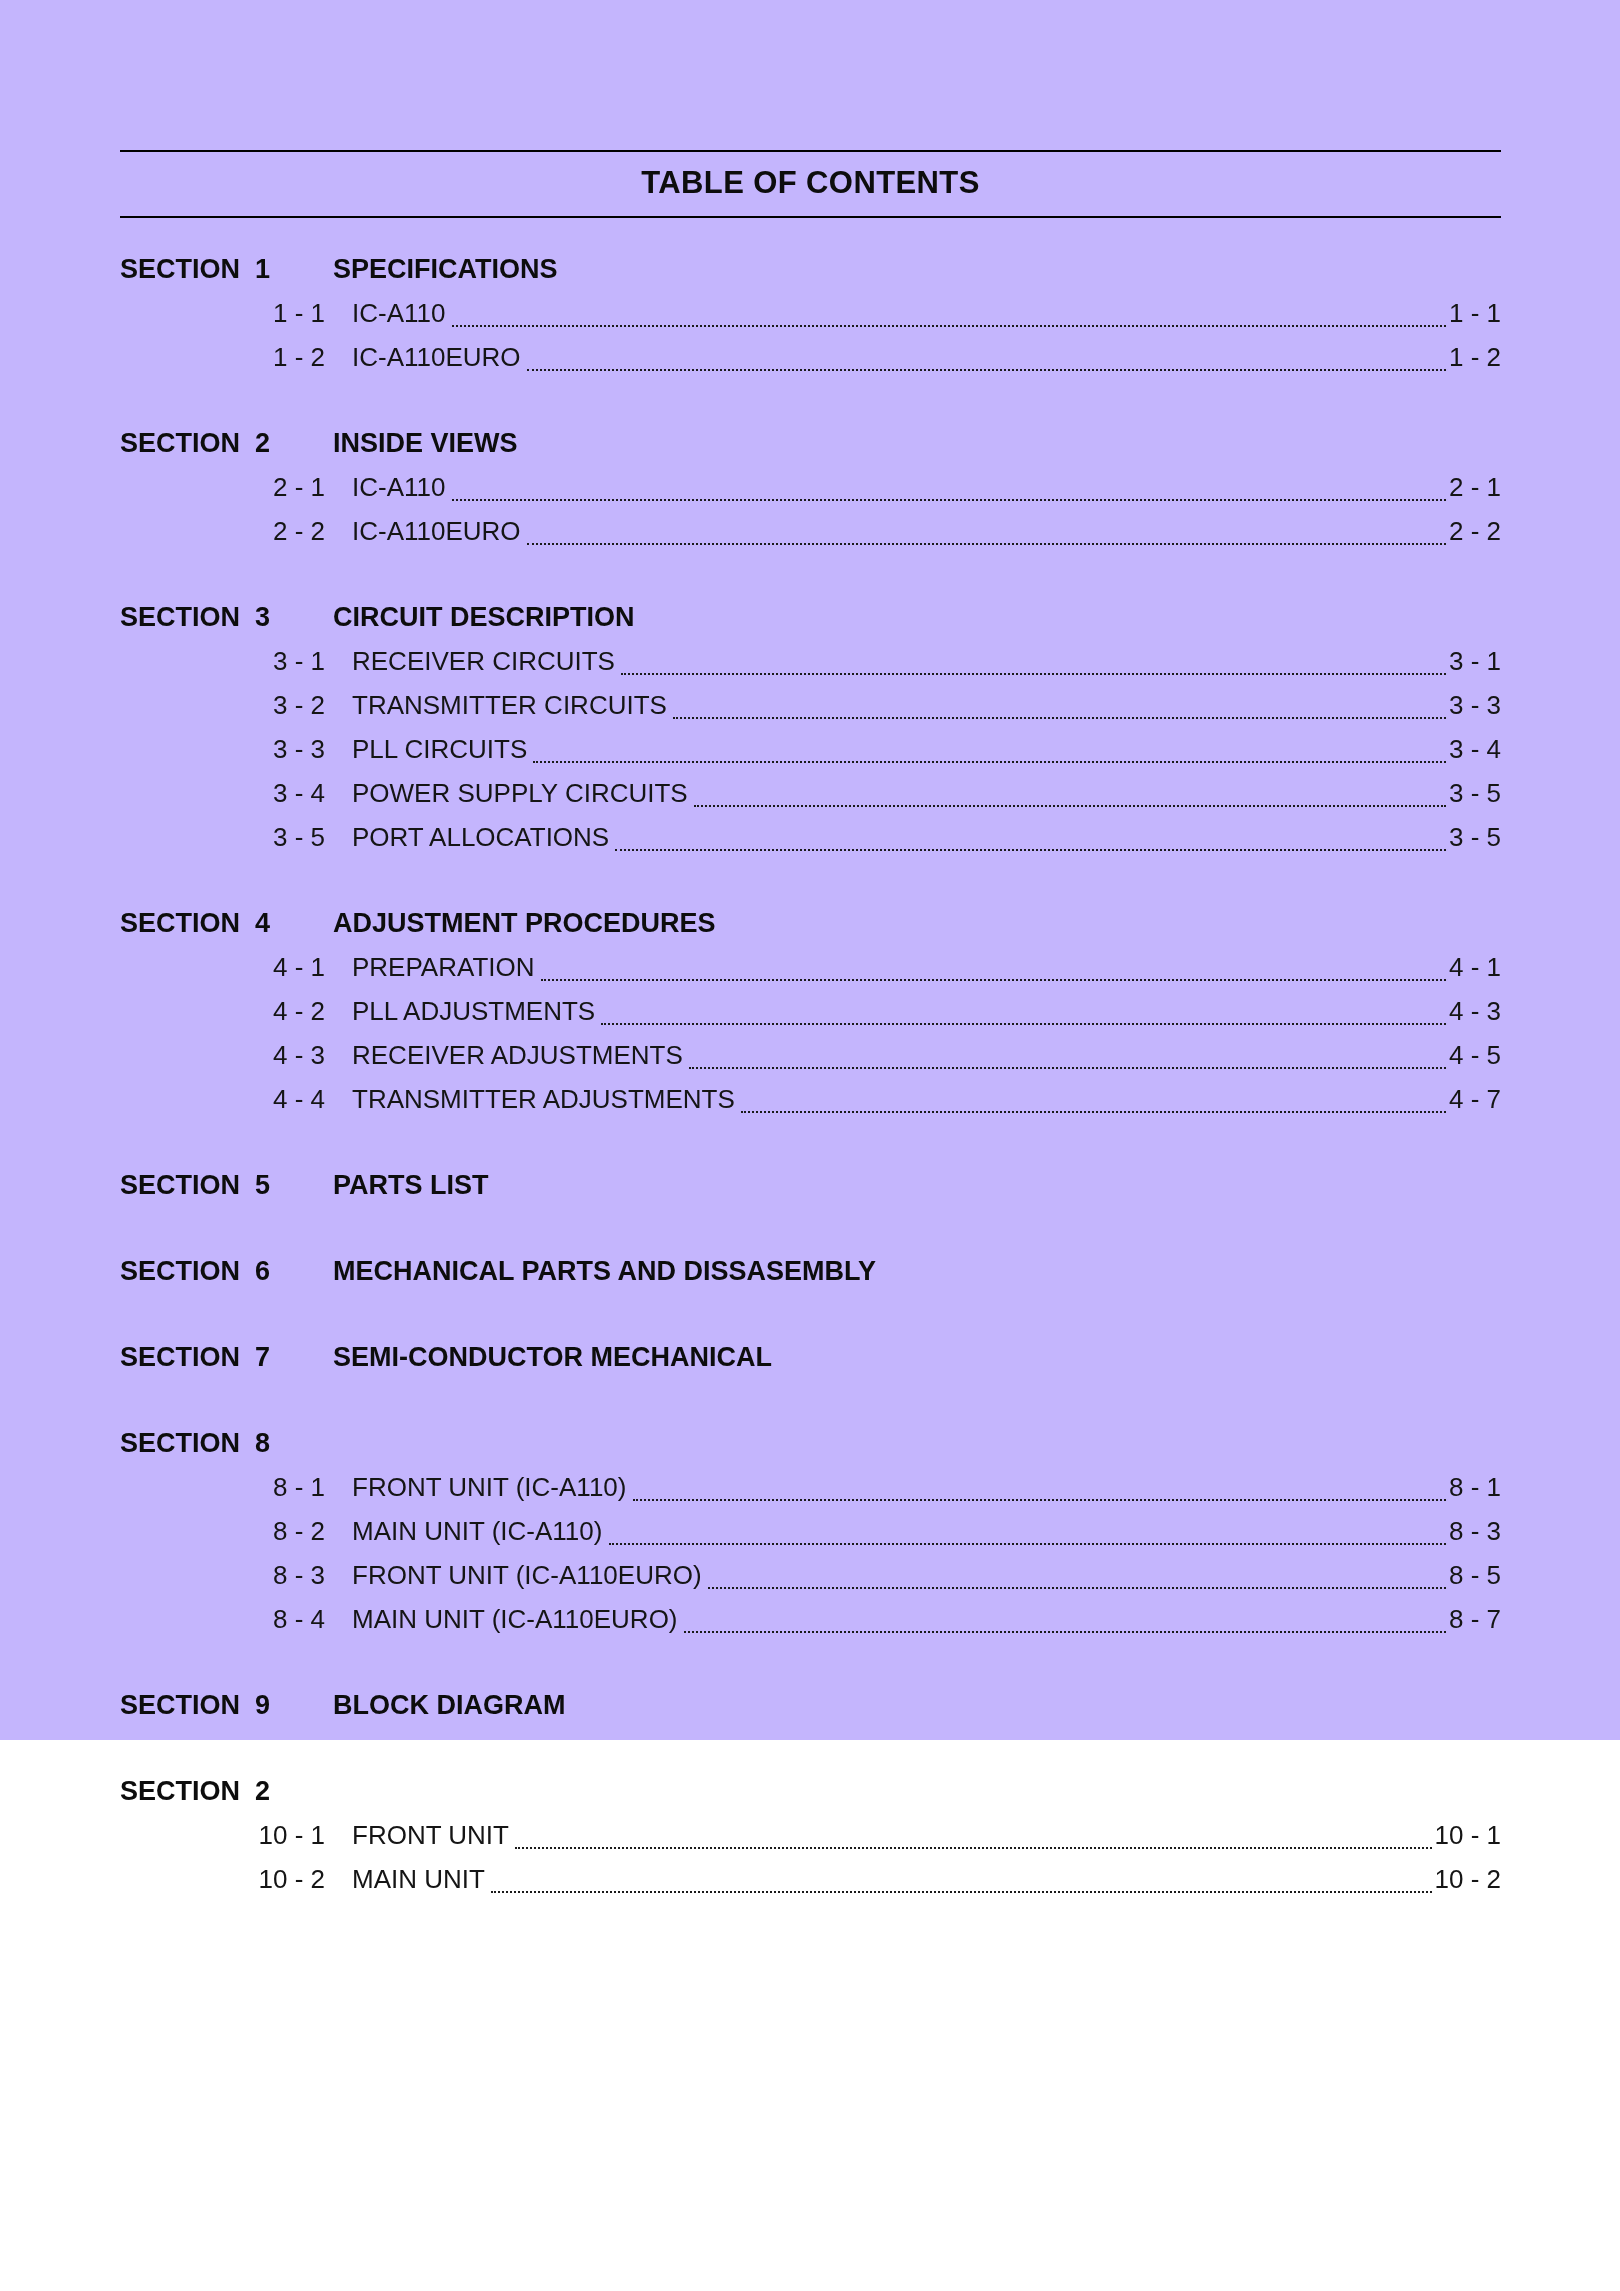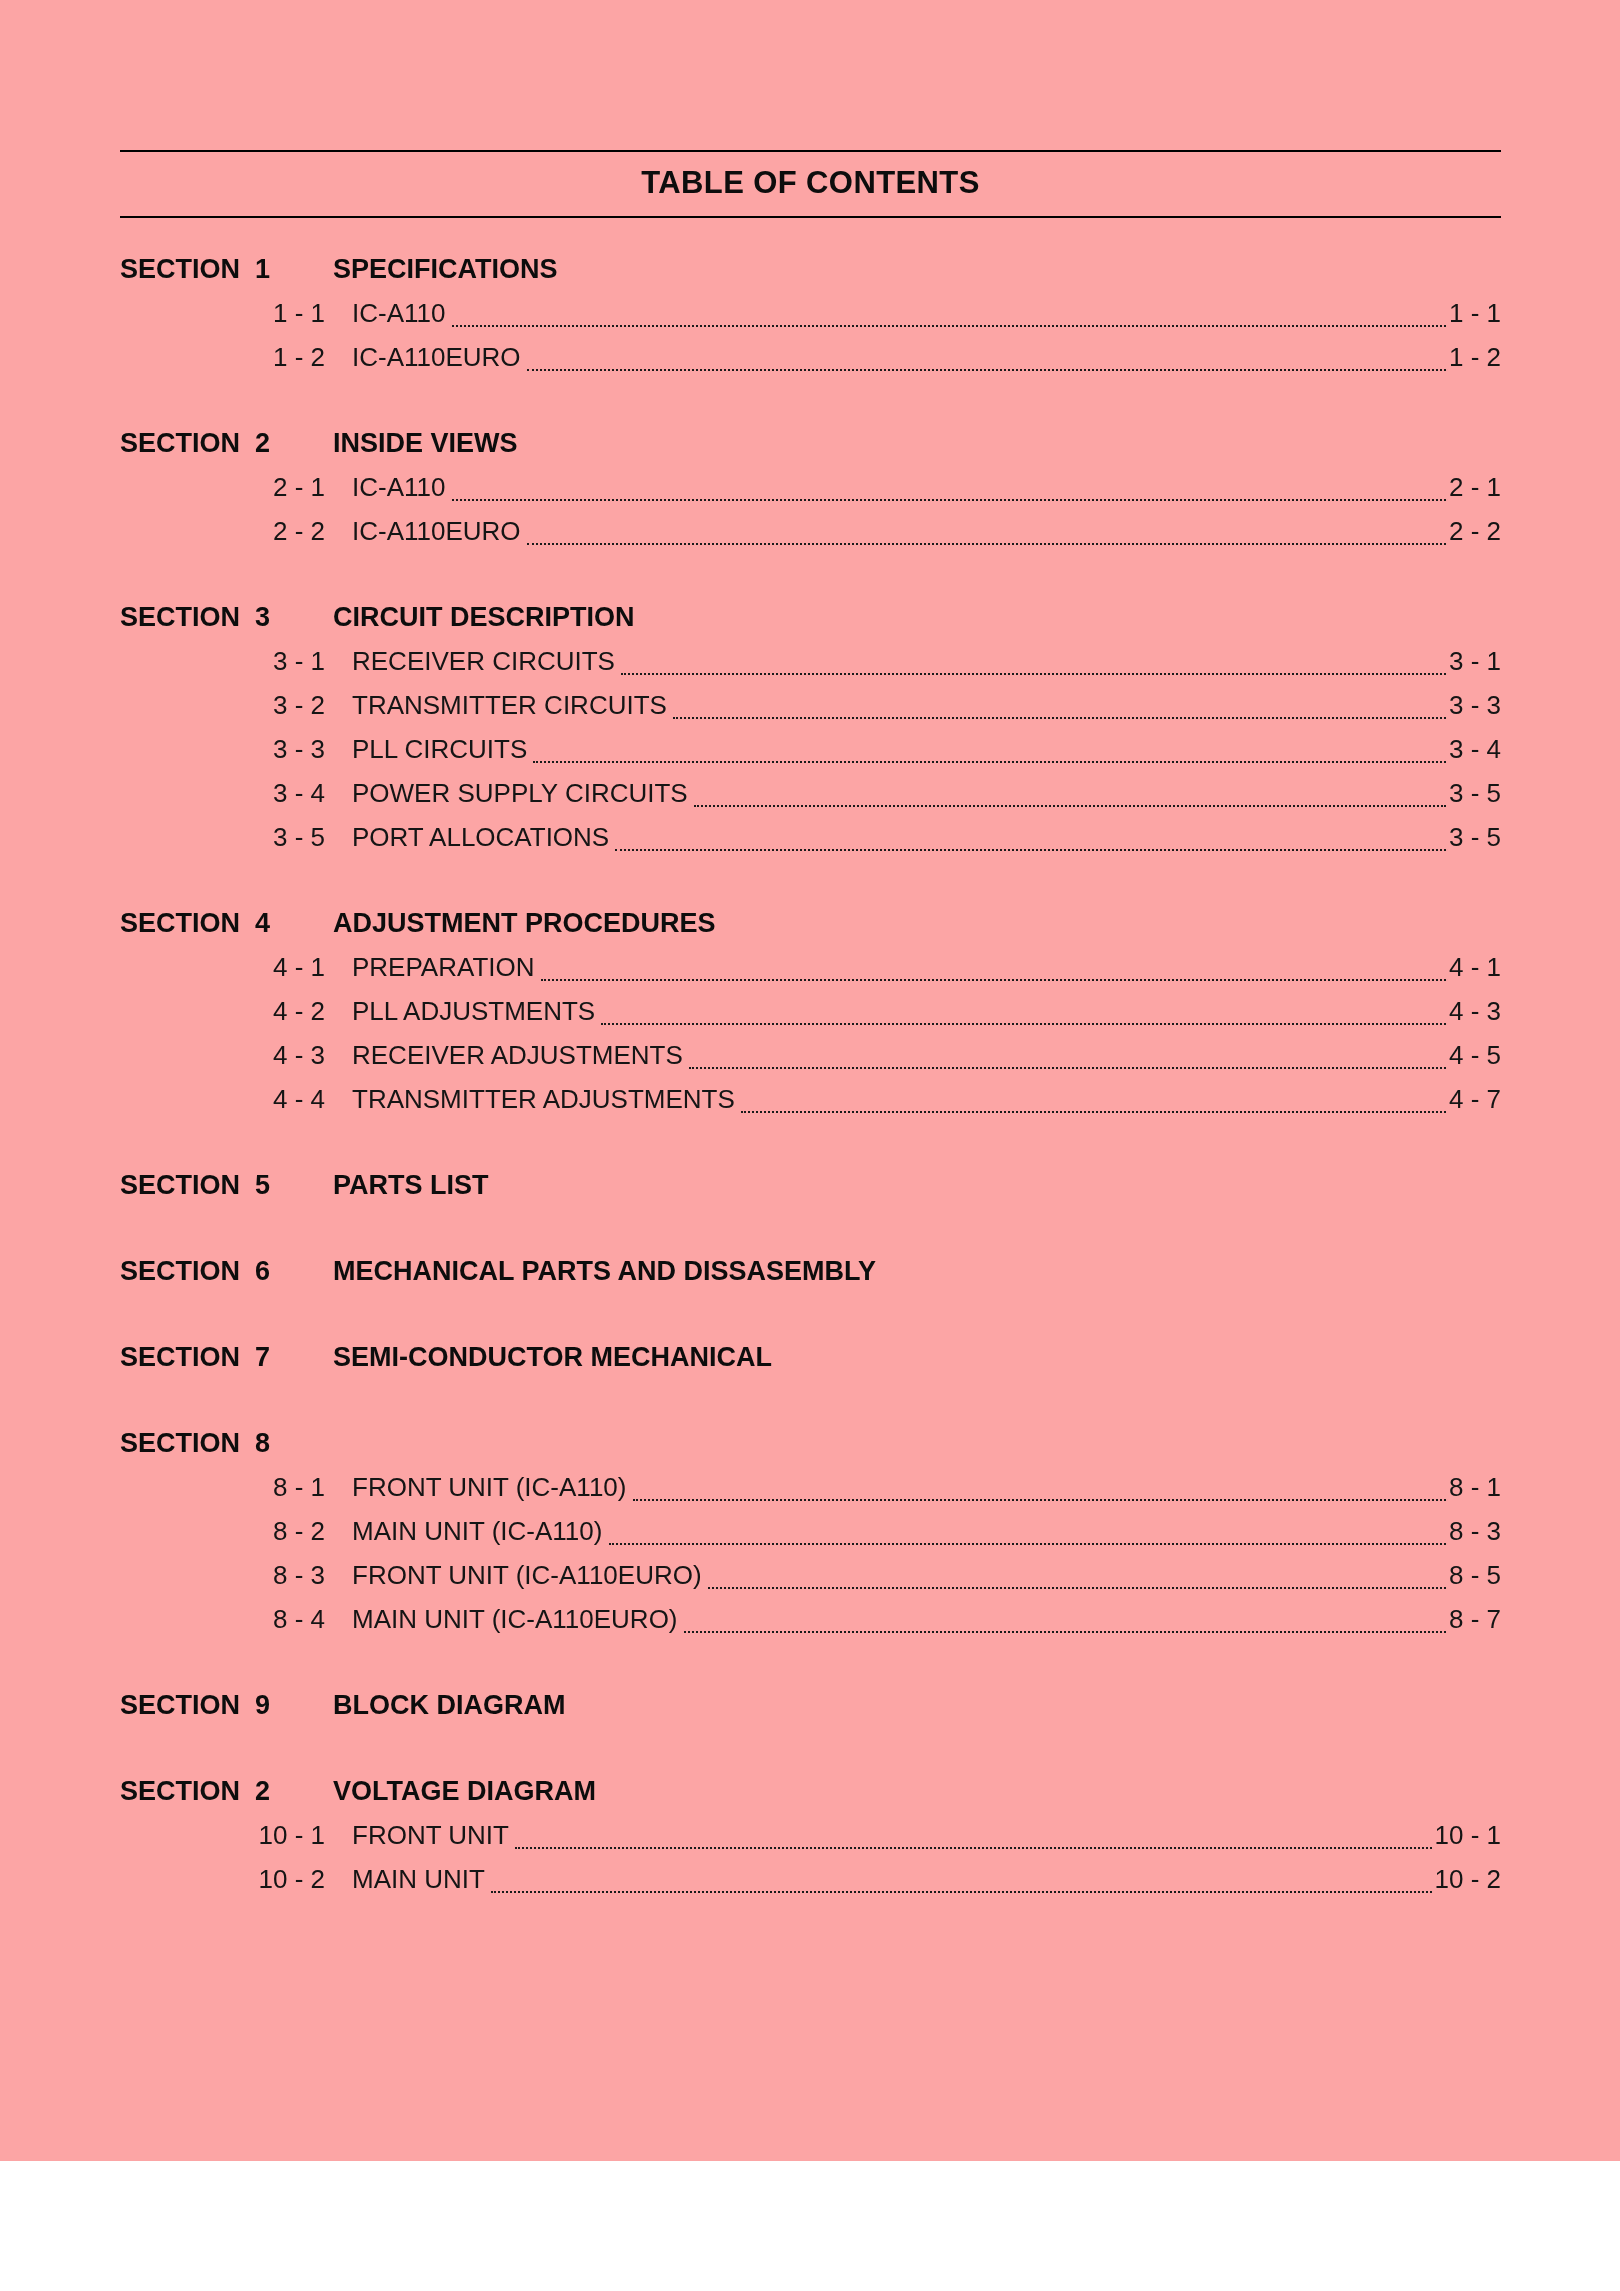--- a/index.html
+++ b/index.html
@@ -9,23 +9,23 @@
   }
   body {
     width: 1620px;
     height: 2292px;
     color: #111111;
     font-family: "Liberation Sans", "DejaVu Sans", sans-serif;
   }
   .page {
     box-sizing: border-box;
     width: 1620px;
-    height: 2161px;
+    height: 1740px;
     padding: 150px 119px 24px 120px;
-    background: #fca5a5;
+    background: #c4b5fd;
   }
   .rule {
     border-top: 2.7px solid #000000;
     height: 0;
   }
   .title {
     font-size: 31px;
     font-weight: 700;
     text-align: center;
     margin: 13.4px 0 15px 0;
@@ -212,21 +212,21 @@
           <span class="entry-num">8 - 4</span>
           <span class="entry-title">MAIN UNIT (IC-A110EURO)</span>
           <span class="leader"></span>
           <span class="entry-page">8 - 7</span>
         </div>
       </section>
       <section class="section">
         <div class="section-heading"><span class="sec-word">SECTION</span><span class="sec-num">9</span><span class="sec-title">BLOCK DIAGRAM</span></div>
       </section>
       <section class="section">
-        <div class="section-heading"><span class="sec-word">SECTION</span><span class="sec-num">2</span><span class="sec-title">VOLTAGE DIAGRAM</span></div>
+        <div class="section-heading"><span class="sec-word">SECTION</span><span class="sec-num">2</span></div>
         <div class="entry">
           <span class="entry-num">10 - 1</span>
           <span class="entry-title">FRONT UNIT</span>
           <span class="leader"></span>
           <span class="entry-page">10 - 1</span>
         </div>
         <div class="entry">
           <span class="entry-num">10 - 2</span>
           <span class="entry-title">MAIN UNIT</span>
           <span class="leader"></span>

